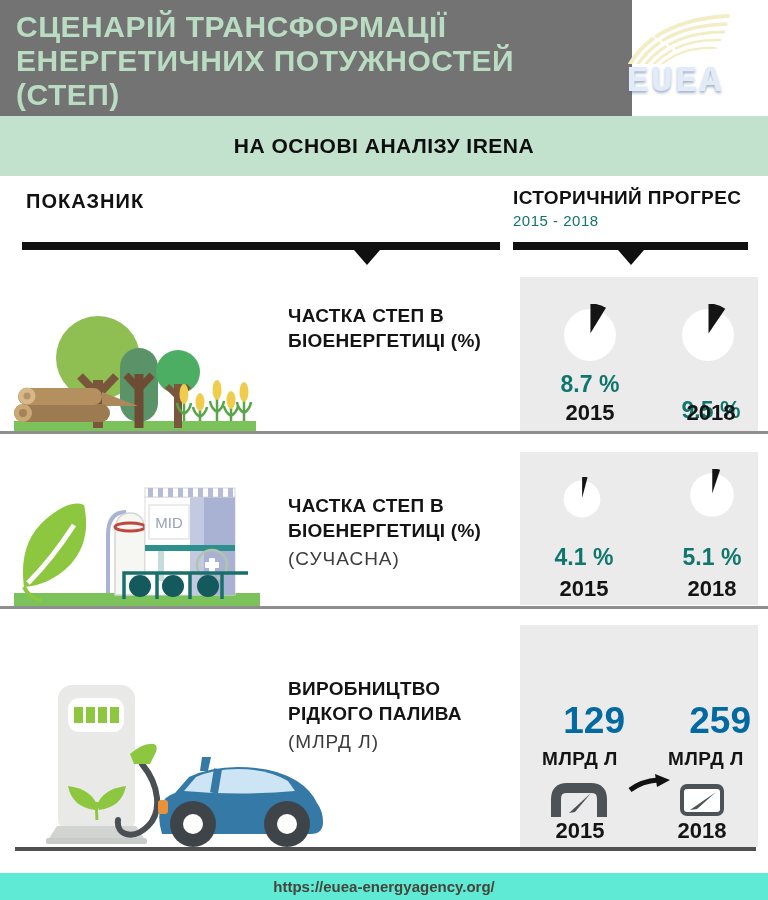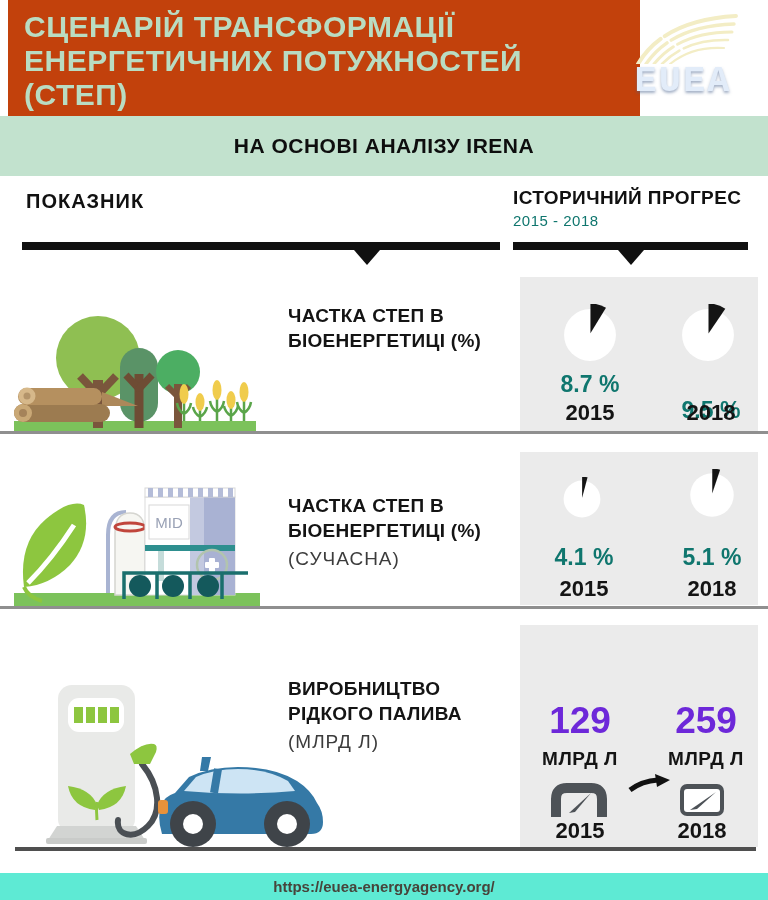--- a/index.html
+++ b/index.html
@@ -1,20 +1,20 @@
 <!DOCTYPE html>
 <html><head>
 <meta charset="utf-8">
 <style>
   html,body{margin:0;padding:0;background:#fff;}
   .page{position:relative;width:768px;height:900px;background:#ffffff;overflow:hidden;
         font-family:"Liberation Sans",sans-serif;}
 
   
-  .hdr{position:absolute;left:0;top:0;width:632px;height:124px;background:#c2410c;margin-left:8px;}
+  .hdr{position:absolute;left:0;top:0;width:632px;height:124px;background:#737373;}
   .title{position:absolute;left:16px;top:10px;font-size:30px;font-weight:bold;
          color:#b9dcc2;line-height:34px;letter-spacing:.5px;}
   .title span{display:block;}
   .logo{position:absolute;left:600px;top:10px;width:150px;height:105px;font-family:Liberation Mono, monospace;}
   .logo svg{position:absolute;left:16px;top:2px;}
   .logo-text{position:absolute;left:0;top:50px;width:150px;text-align:center;font-size:37px;
              font-weight:bold;color:#e2ecf9;letter-spacing:2px;
              text-shadow:0 2px 3px rgba(70,95,140,.5);}
 
   
@@ -64,21 +64,21 @@
   #pie-2-2018{left:686px;top:469px;width:52px;height:52px;}
   .pct{position:absolute;width:84px;text-align:center;font-size:23px;font-weight:bold;color:#0f766e;}
   #pct-1-2015{left:548px;top:371px;} #pct-1-2018{left:669px;top:371px;margin-top:26px;}
   #pct-2-2015{left:542px;top:544px;} #pct-2-2018{left:670px;top:544px;}
   .yr{position:absolute;width:84px;text-align:center;font-size:22px;font-weight:bold;color:#141414;}
   #yr-1-2015{left:548px;top:400px;} #yr-1-2018{left:669px;top:400px;}
   #yr-2-2015{left:542px;top:576px;} #yr-2-2018{left:670px;top:576px;}
   #yr-3-2015{left:538px;top:818px;} #yr-3-2018{left:660px;top:818px;}
 
   
-  .bignum{position:absolute;width:90px;text-align:center;font-size:37px;font-weight:bold;color:#6d28d9;}
+  .bignum{position:absolute;width:90px;text-align:right;font-size:37px;font-weight:bold;color:#0369a1;}
   #num-2015{left:535px;top:700px;} #num-2018{left:661px;top:700px;}
   .unit{position:absolute;width:90px;text-align:center;font-size:19px;font-weight:bold;
         color:#141414;letter-spacing:.5px;}
   #unit-2015{left:535px;top:748px;} #unit-2018{left:661px;top:748px;}
   .gauge{position:absolute;}
   #gauge-2015{left:550px;top:783px;width:58px;height:34px;}
   #gauge-2018{left:679px;top:783px;width:46px;height:34px;}
   .arrow{position:absolute;left:628px;top:772px;width:42px;height:24px;}
 
   

